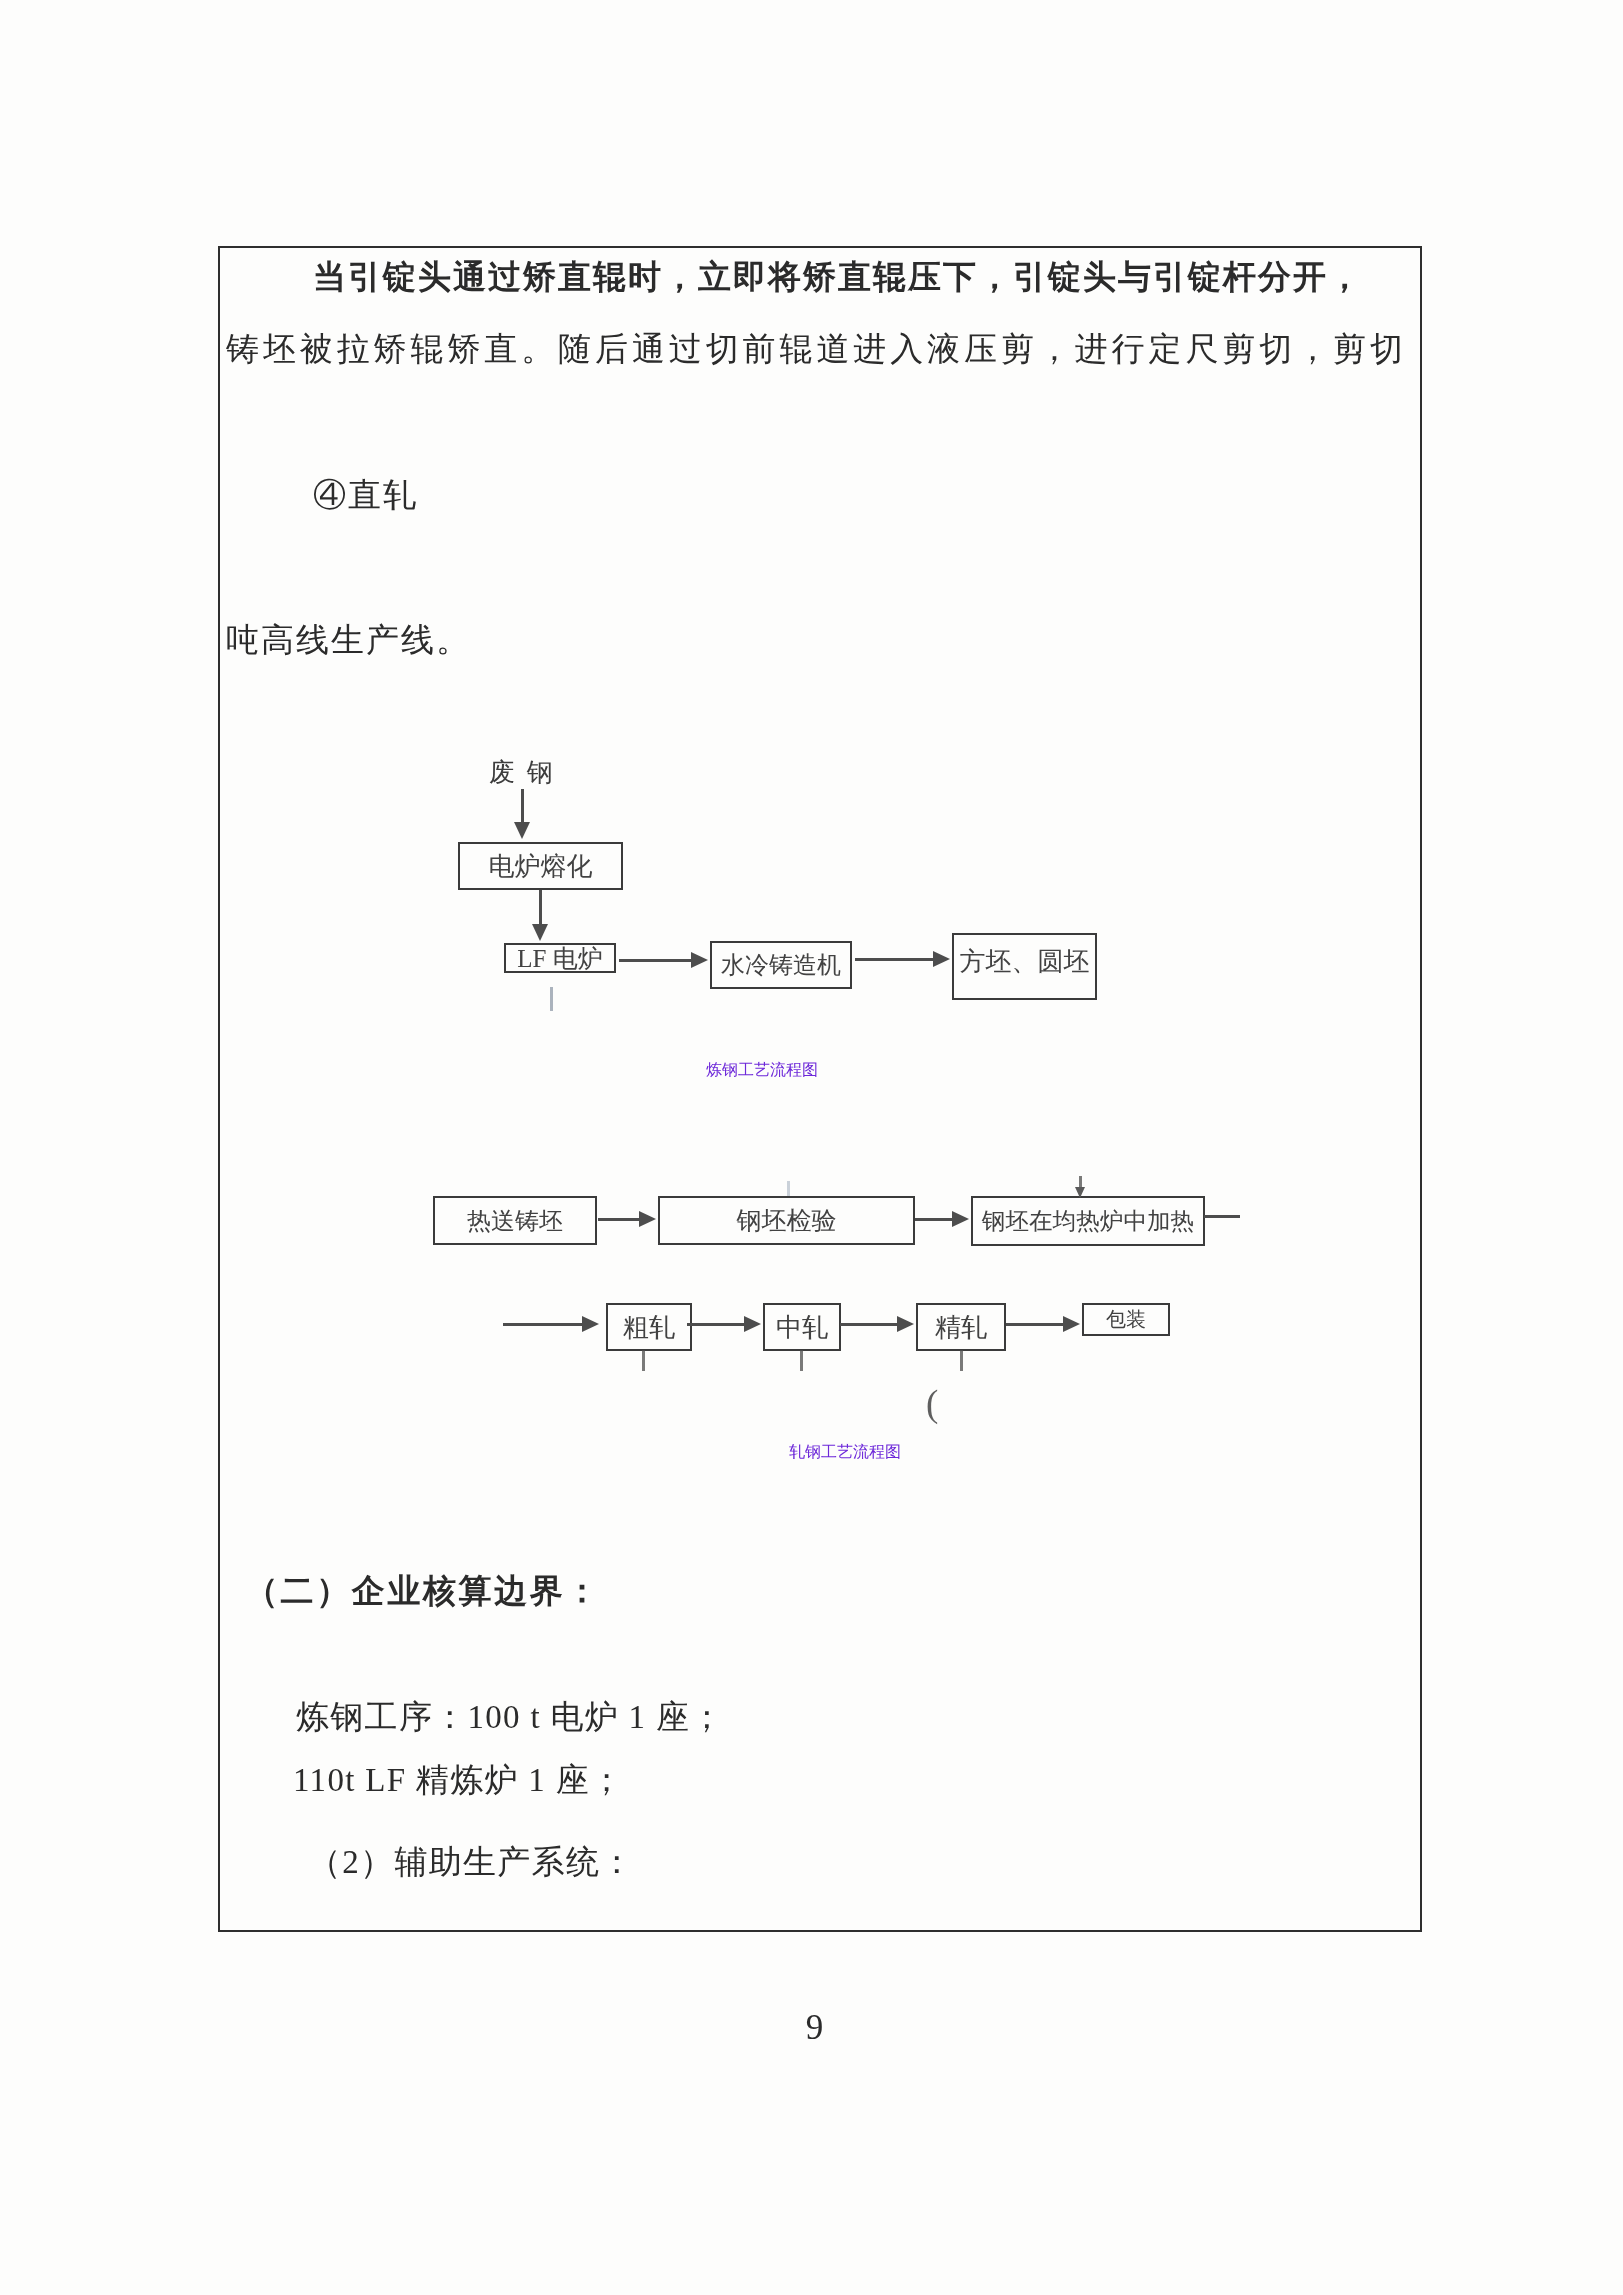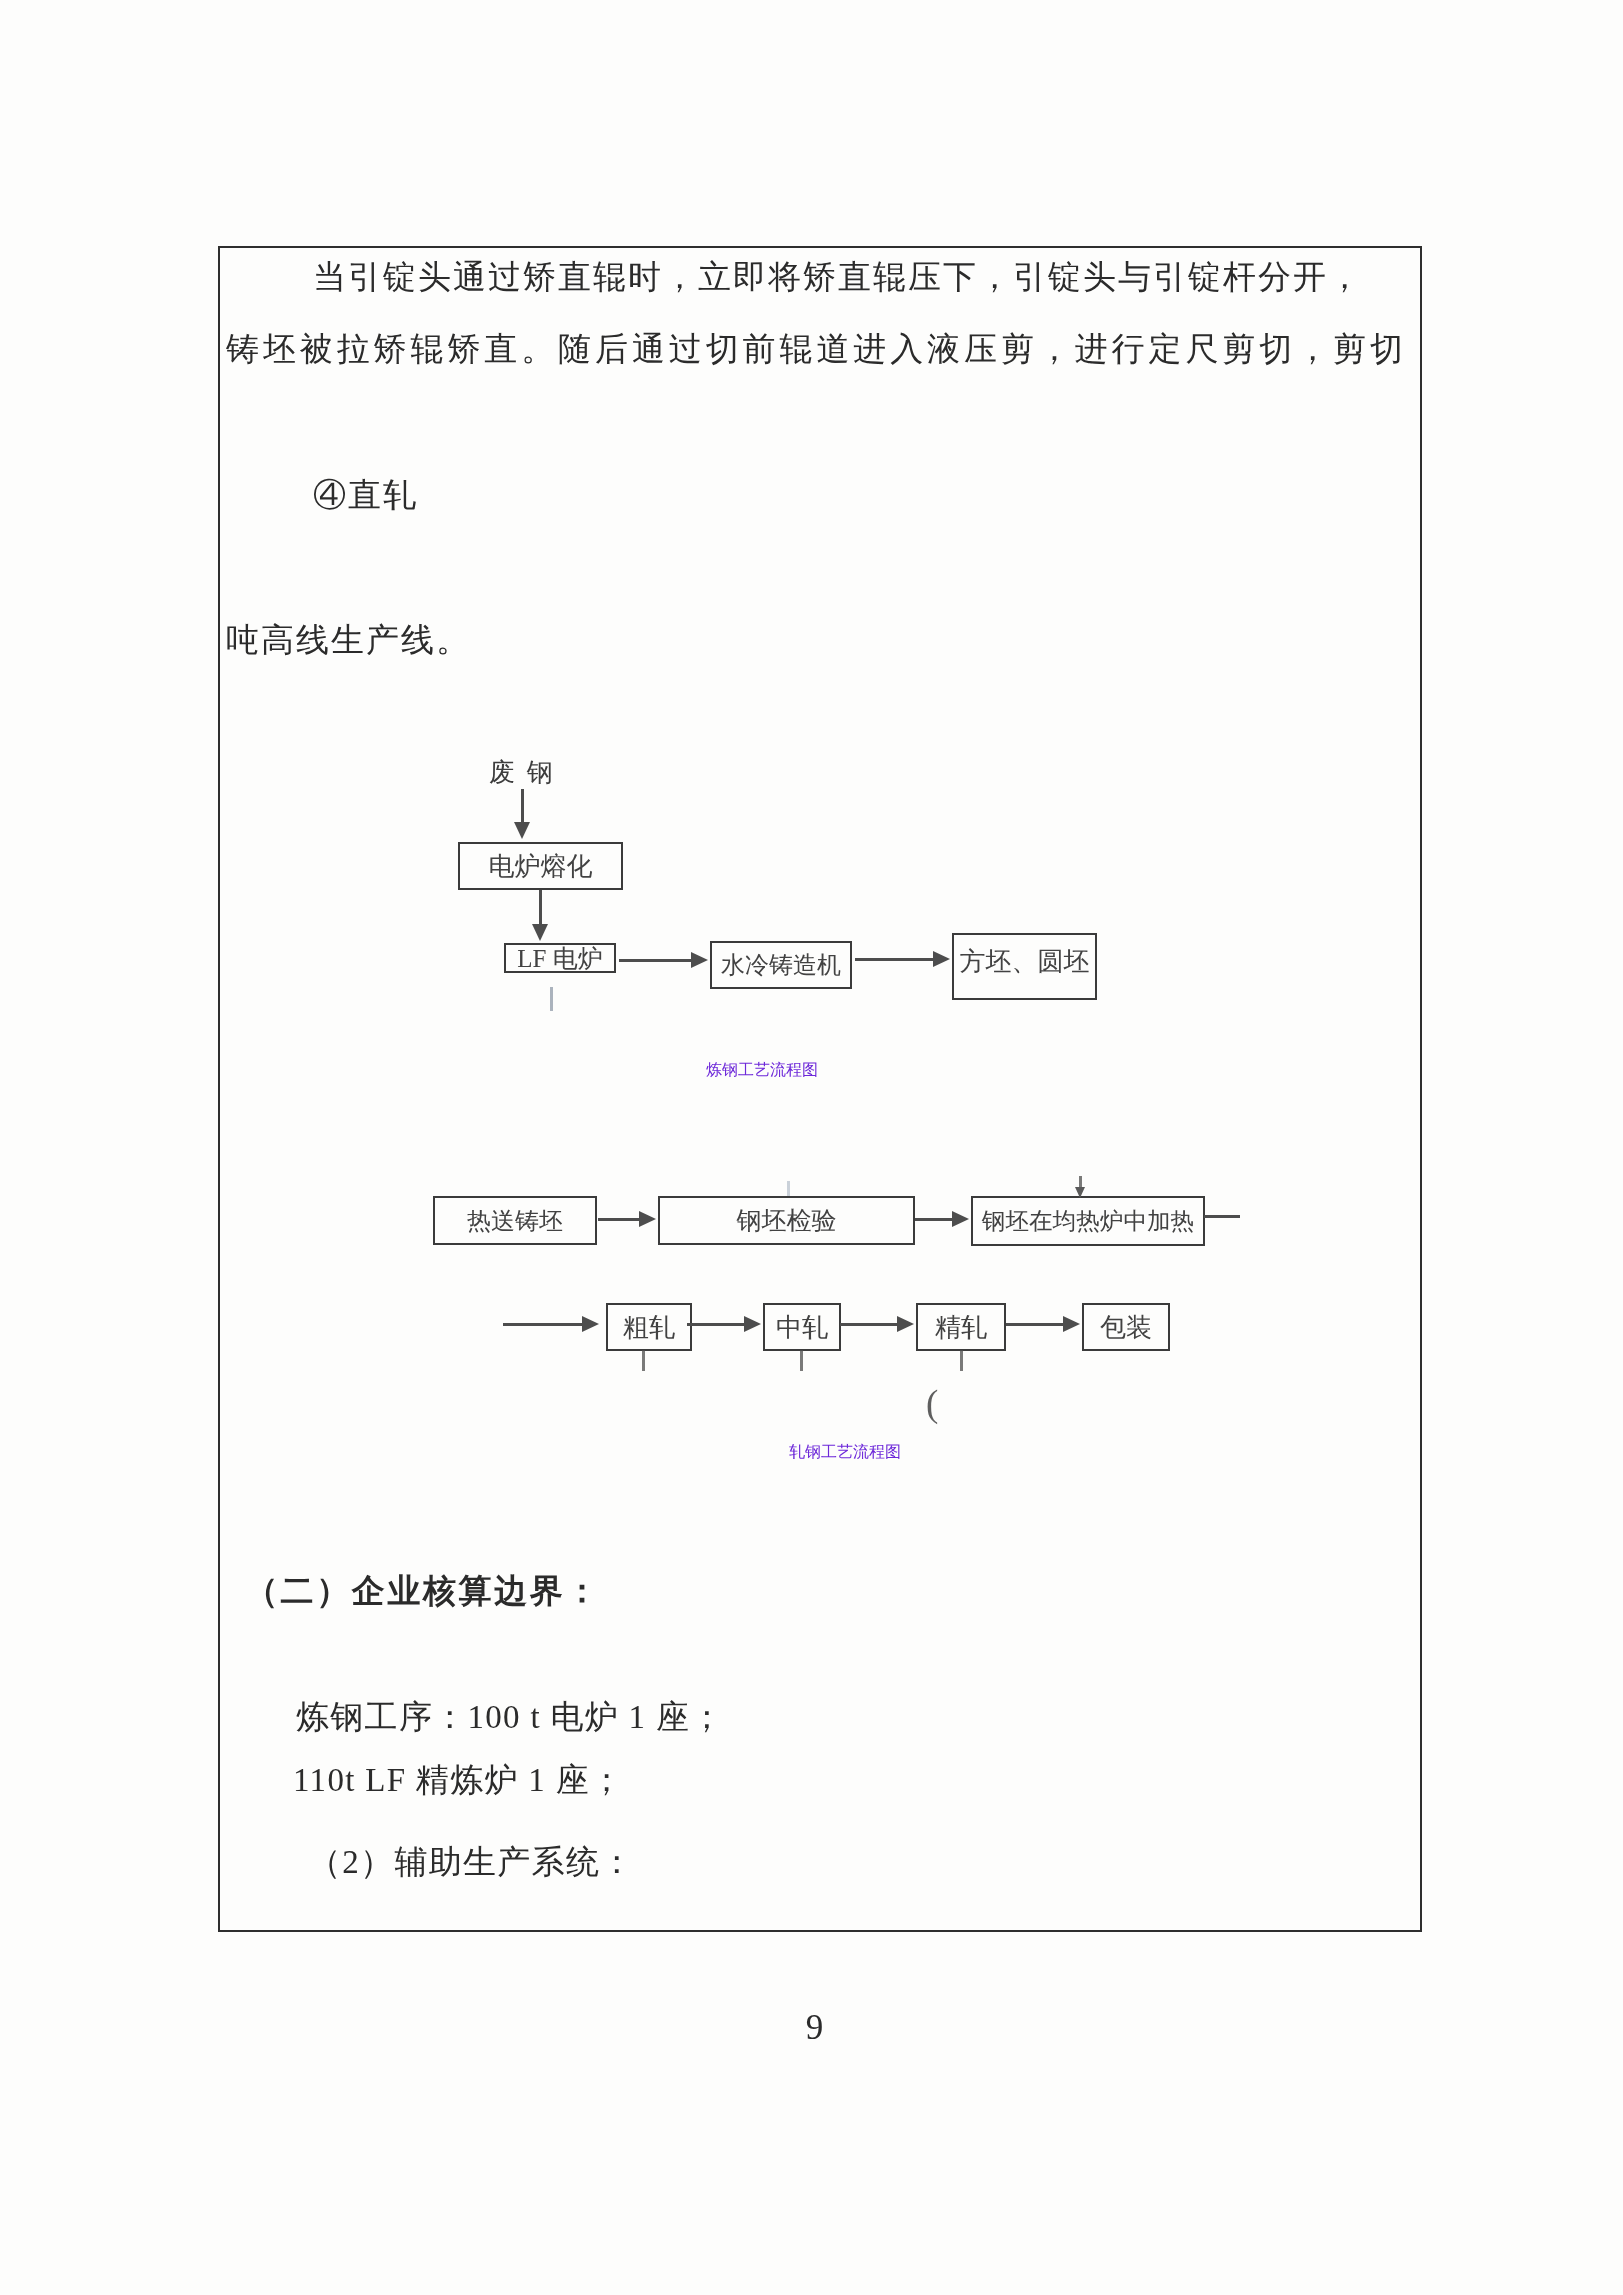--- a/index.html
+++ b/index.html
@@ -75,21 +75,21 @@
     text-align:center; font-size:35px; color:#2b2b2b;
   }
 </style>
 </head>
 <body>
 
 <div class="page">
 
   <div class="content-box"></div>
 
-  <div class="t" style="left:313px; top:259px;">当引锭头通过矫直辊时，立即将矫直辊压下，引锭头与引锭杆分开，</div>
+  <div class="t" style="left:313px; top:259px;font-weight:bold;">当引锭头通过矫直辊时，立即将矫直辊压下，引锭头与引锭杆分开，</div>
   <div class="t" style="left:226px; top:331px; letter-spacing:3.9px;">铸坯被拉矫辊矫直。随后通过切前辊道进入液压剪，进行定尺剪切，剪切</div>
 
   <div class="t" style="left:313px; top:477px;">④直轧</div>
 
   <div class="t" style="left:226px; top:622px;">吨高线生产线。</div>
 
   <div class="flow-label" style="left:489px; top:755px;">废  钢</div>
 
   <div class="vl" style="left:521px; top:789px; height:34px;"></div>
   <div class="ah-down" style="left:514px; top:822px;"></div>
@@ -145,21 +145,21 @@
 
   <div class="hl" style="left:840px; top:1323px; width:57px;"></div>
   <div class="ah-right" style="left:897px; top:1316px;"></div>
 
   <div class="fbox" style="left:916px; top:1303px; width:90px; height:48px; font-size:26px;">精轧</div>
   <div class="vl stub" style="left:960px; top:1350px; height:21px;"></div>
 
   <div class="hl" style="left:1006px; top:1323px; width:58px;"></div>
   <div class="ah-right" style="left:1063px; top:1316px;"></div>
 
-  <div class="fbox" style="left:1082px; top:1303px; width:88px; height:48px; font-size:26px;text-align:right;">包装</div>
+  <div class="fbox" style="left:1082px; top:1303px; width:88px; height:33px; font-size:20px;text-align:right;">包装</div>
 
   <div class="artifact-glyph" style="left:926px; top:1382px;">(</div>
 
   <div class="caption" style="left:765px; top:1442px;">轧钢工艺流程图</div>
 
   <div class="t bold" style="left:245px; top:1573px;">（二）企业核算边界：</div>
   <div class="t" style="left:296px; top:1699px; letter-spacing:1.3px;">炼钢工序：100 t 电炉 1 座；</div>
   <div class="t" style="left:293px; top:1762px; letter-spacing:1.3px;">110t LF 精炼炉 1 座；</div>
   <div class="t" style="left:308px; top:1844px; letter-spacing:1.3px;">（2）辅助生产系统：</div>
 

